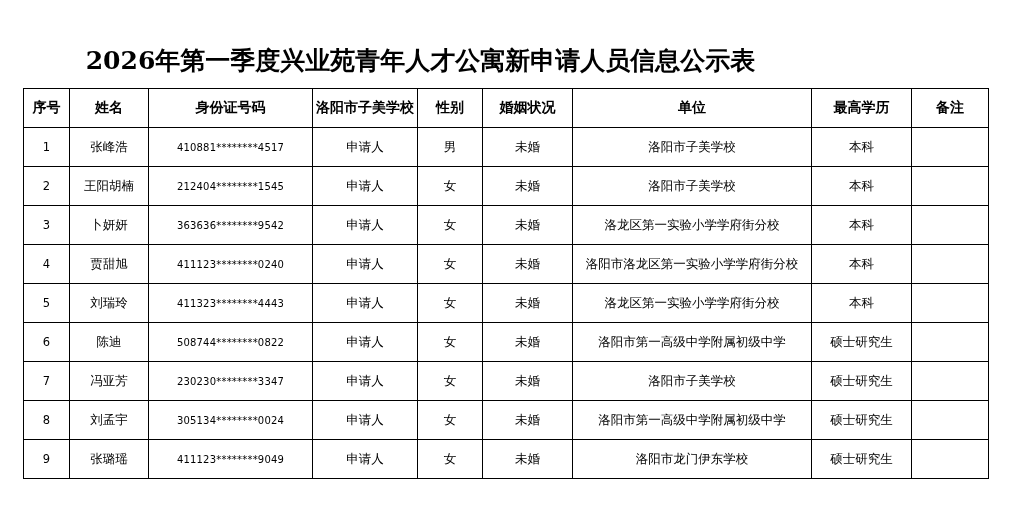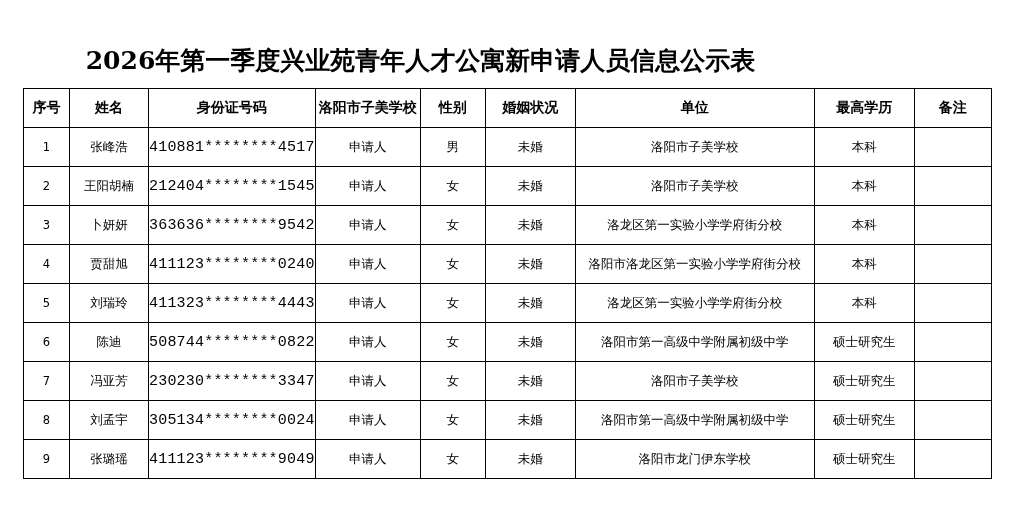--- a/index.html
+++ b/index.html
@@ -2,21 +2,21 @@
 <html><head>
 <meta charset="utf-8">
 <style>
   html, body { margin:0; padding:0; background:#ffffff; }
   body { width:1025px; height:527px; position:relative; overflow:hidden; font-family:"DejaVu Sans", "Liberation Sans", sans-serif; color:#000; }
   .title { position:absolute; left:0; top:44px; width:841px; text-align:center; font-family:"DejaVu Serif","Liberation Serif", serif; font-size:25px; font-weight:bold; letter-spacing:0px; line-height:34px; }
   table { position:absolute; left:23px; top:88px; border-collapse:collapse; table-layout:fixed; }
   td, th { border:1.5px solid #000; text-align:center; vertical-align:middle; padding:0; font-size:12.5px; height:38px; }
   th { font-weight:bold; font-size:14px; height:38px; }
   td.num { font-family:"DejaVu Sans","Liberation Sans", sans-serif; font-size:11.5px; }
-  td.id { font-size:15px; letter-spacing:0.2px;font-family:Liberation Mono, monospace; }
+  td.id { font-size:10px; letter-spacing:0.2px; }
 </style>
 </head>
 <body>
 
 <div class="title">2026年第一季度兴业苑青年人才公寓新申请人员信息公示表</div>
 
 <table>
   <colgroup>
     <col style="width:46px">
       <col style="width:79px">

